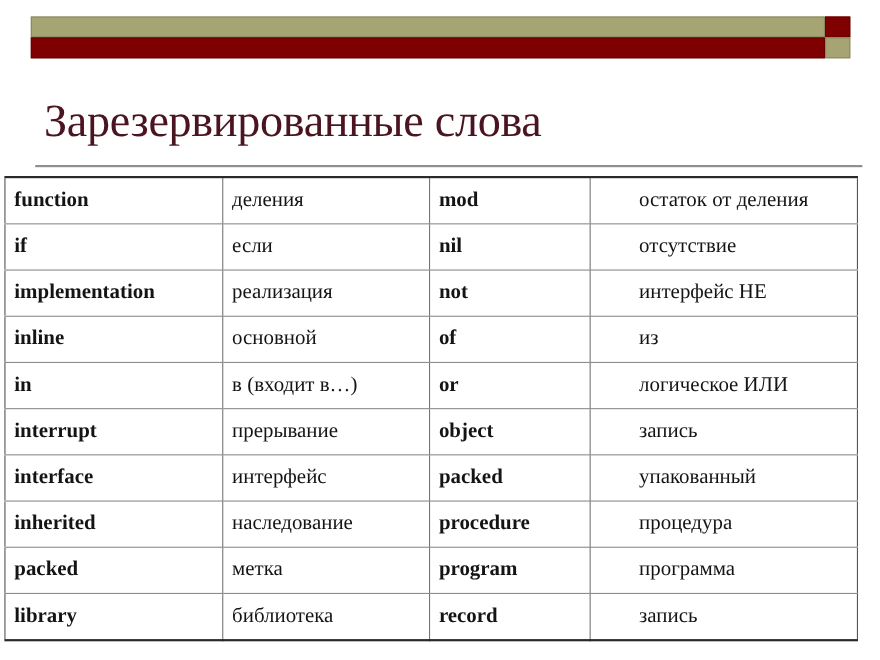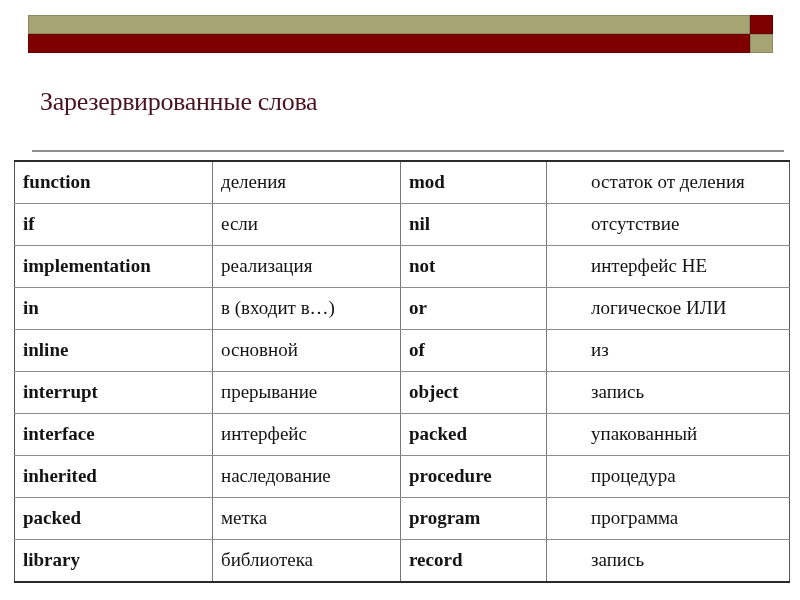--- a/index.html
+++ b/index.html
@@ -55,41 +55,41 @@
     background: #a6a472;
     border: 1px solid #8a8a63;
     box-sizing: border-box;
   }
 
   
   #page-title {
     position: absolute;
     left: 40px;
     top: 88px;
-    font-size: 26px;
+    font-size: 42px;
     line-height: 1.1;
     color: #4a1420;
     font-weight: normal;
     font-family: "Liberation Serif", "DejaVu Serif", serif;
     white-space: nowrap;
     letter-spacing: -0.3px;
   }
   #title-rule {
     position: absolute;
     left: 32px;
     top: 150px;
     width: 752px;
     height: 2px;
     background: #8f8f8f;
   }
 
   
   #keywords-table {
     position: absolute;
-    left: 14px;
+    left: 4px;
     top: 160px;
     width: 775px;
     border-collapse: collapse;
     table-layout: fixed;
     border-top: 2px solid #2a2a2a;
     border-bottom: 2px solid #2a2a2a;
     border-left: 1px solid #555;
     border-right: 1px solid #555;
   }
   #keywords-table td {
@@ -157,32 +157,32 @@
       <td class="kw">nil</td>
       <td>отсутствие</td>
     </tr>
     <tr>
       <td class="kw">implementation</td>
       <td>реализация</td>
       <td class="kw">not</td>
       <td>интерфейс НЕ</td>
     </tr>
     <tr>
+      <td class="kw">inline</td>
+      <td>основной</td>
+      <td class="kw">of</td>
+      <td>из</td>
+    </tr>
+    <tr>
       <td class="kw">in</td>
       <td>в (входит в…)</td>
       <td class="kw">or</td>
       <td>логическое ИЛИ</td>
     </tr>
     <tr>
-      <td class="kw">inline</td>
-      <td>основной</td>
-      <td class="kw">of</td>
-      <td>из</td>
-    </tr>
-    <tr>
       <td class="kw">interrupt</td>
       <td>прерывание</td>
       <td class="kw">object</td>
       <td>запись</td>
     </tr>
     <tr>
       <td class="kw">interface</td>
       <td>интерфейс</td>
       <td class="kw">packed</td>
       <td>упакованный</td>

